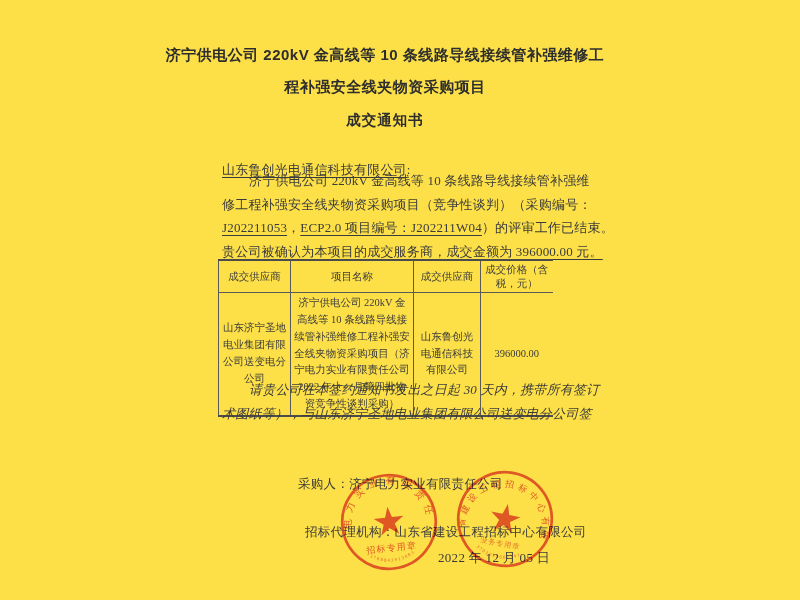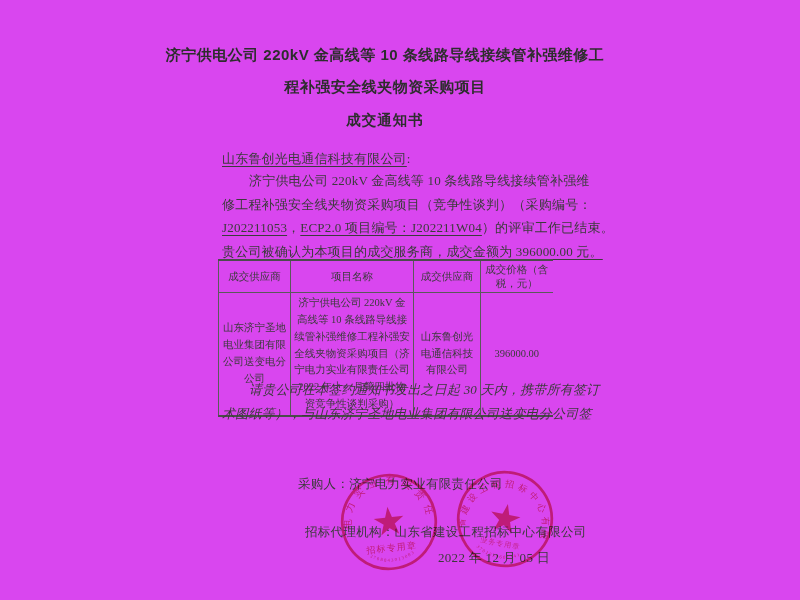--- a/index.html
+++ b/index.html
@@ -1,24 +1,24 @@
 <!DOCTYPE html>
 <html><head>
 <meta charset="utf-8">
 <style>
   html,body{margin:0;padding:0;background:#ffffff;}
-  .page{position:relative;width:800px;height:600px;background:#d946ef;overflow:hidden;
+  .page{position:relative;width:800px;height:600px;background:#fde047;overflow:hidden;
         font-family:"Liberation Serif","DejaVu Serif",serif;color:#3b3b3b;}
   .center-line{position:absolute;left:0;width:770px;text-align:center;
         font-family:"Liberation Sans","DejaVu Sans",sans-serif;font-weight:bold;color:#2d2d2d;}
   .title1{top:46px;font-size:15px;letter-spacing:.5px;}
   .title2{top:78px;font-size:15px;letter-spacing:.5px;}
   .doctype{top:111px;font-size:14.5px;letter-spacing:1px;}
   .bodyline{white-space:nowrap;font-size:13px;letter-spacing:.2px;}
-  .recipient{position:absolute;left:222px;top:150px;font-size:13px;}
+  .recipient{position:absolute;left:222px;top:161px;font-size:13px;}
   .para1{position:absolute;left:222px;top:169px;line-height:23.5px;}
   .para2{position:absolute;left:222px;top:378px;line-height:23.5px;font-style:italic;}
   .indent{padding-left:27px;}
   .u{text-decoration:underline;text-underline-offset:3px;}
   table.award{position:absolute;left:218px;top:259px;width:334px;border-collapse:collapse;
         table-layout:fixed;font-size:10.5px;color:#3b3b3b;
         border-top:2px solid #4c4c4c;border-bottom:2px solid #4c4c4c;}
   table.award th,table.award td{border-left:1px solid #5a5a5a;border-right:none;
         font-weight:normal;text-align:center;vertical-align:middle;padding:2px 3px;}
   table.award th{border-bottom:1px solid #5a5a5a;height:26px;line-height:1.3;}

